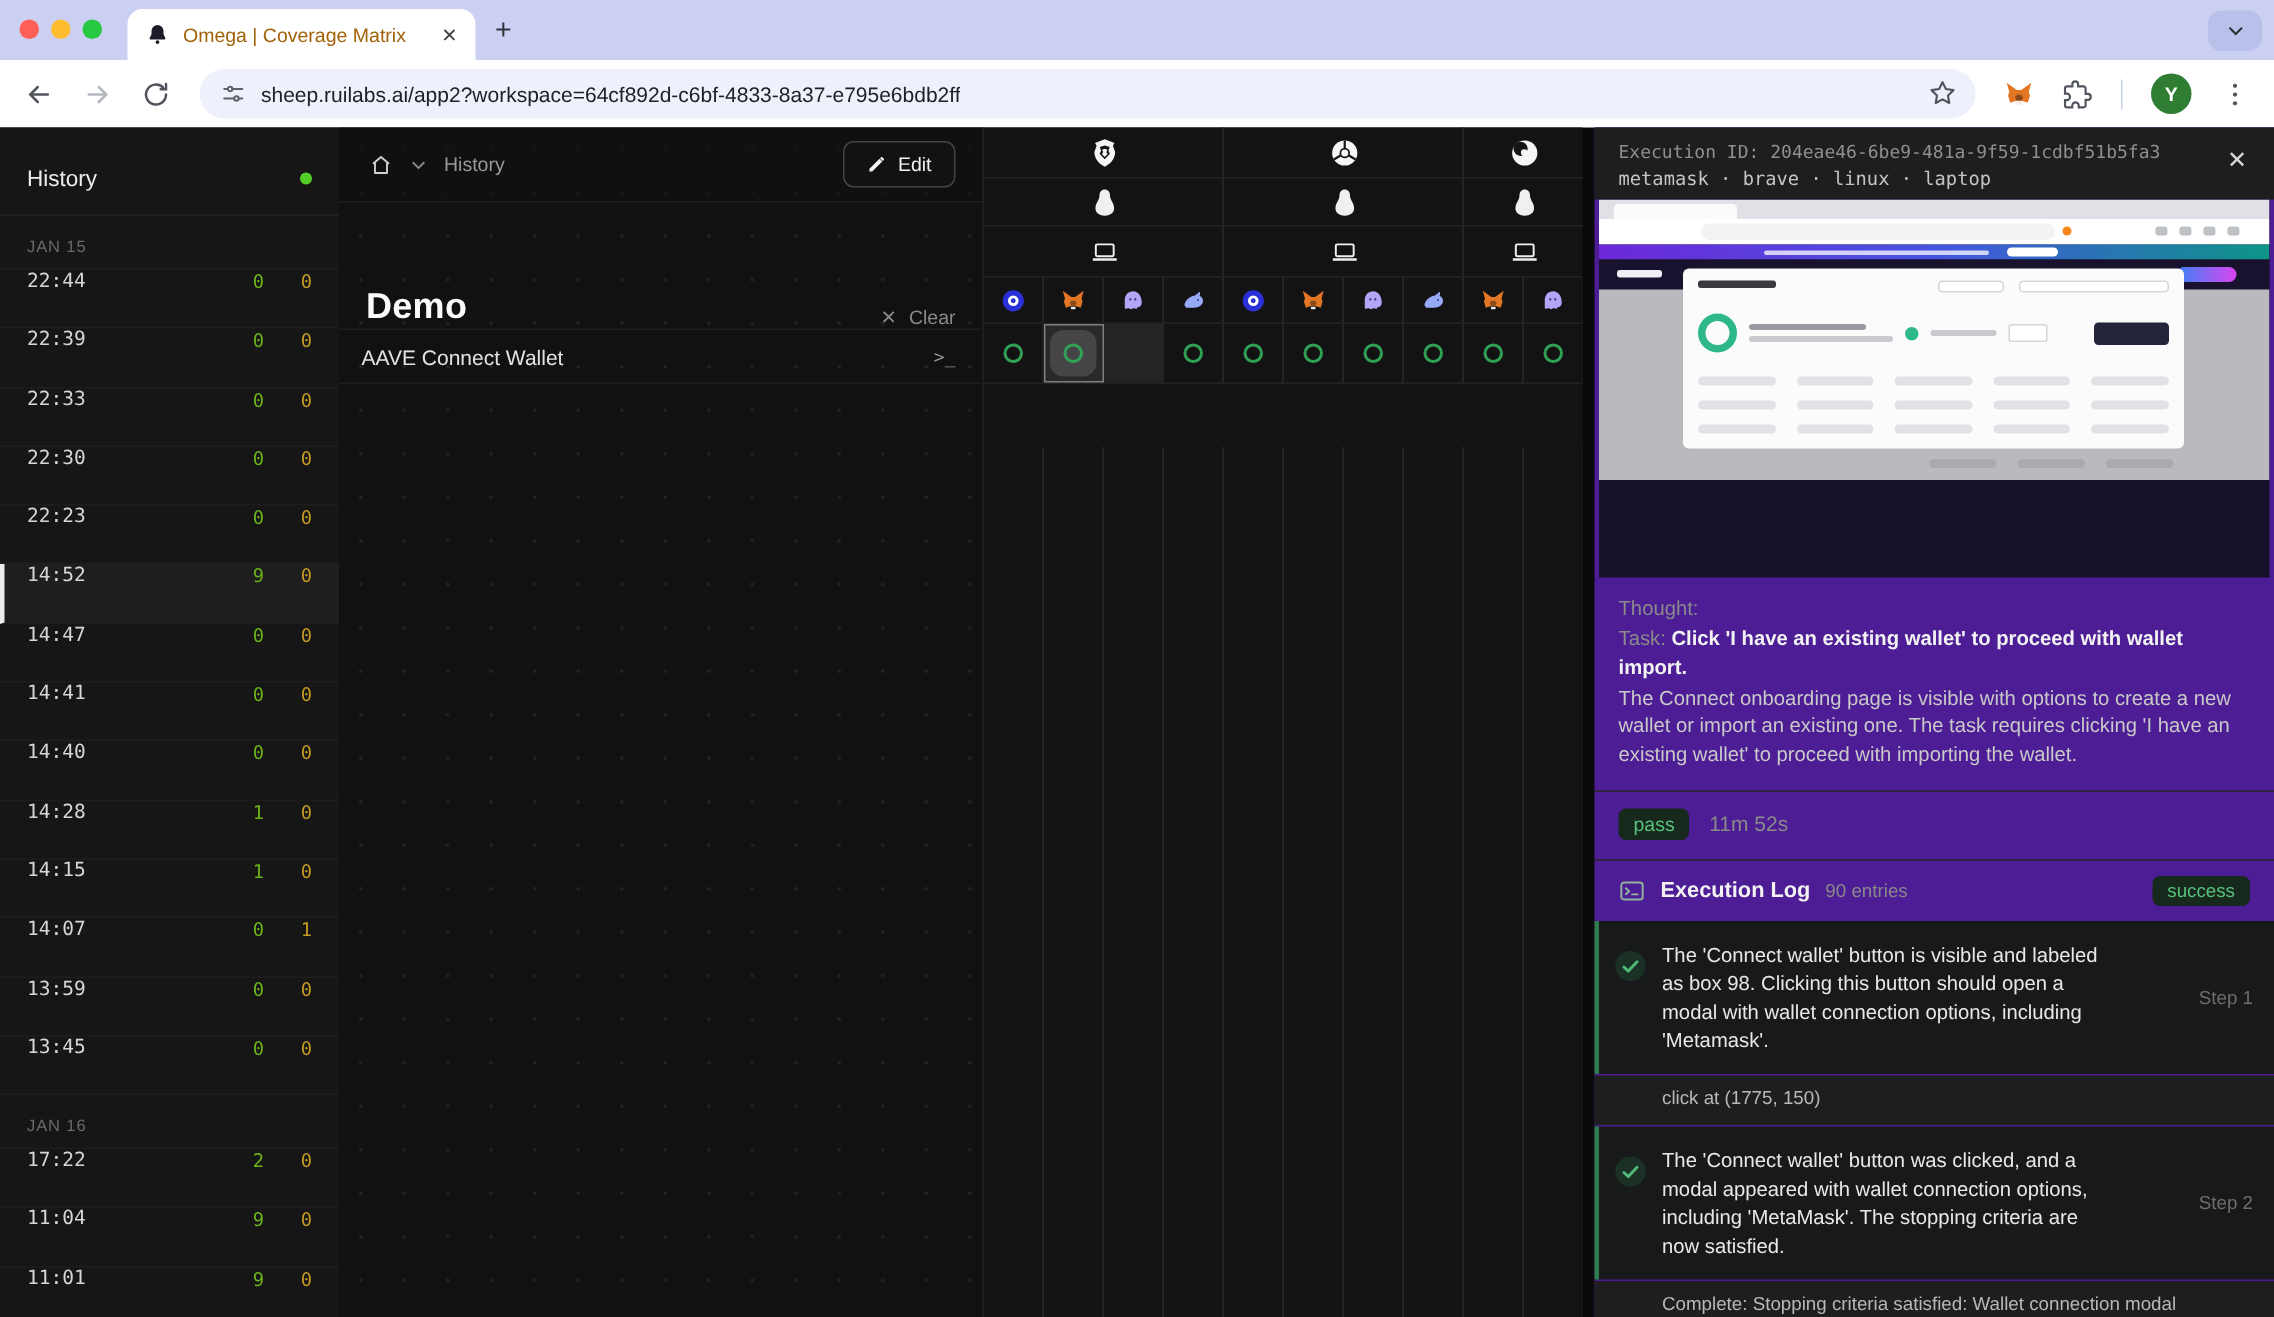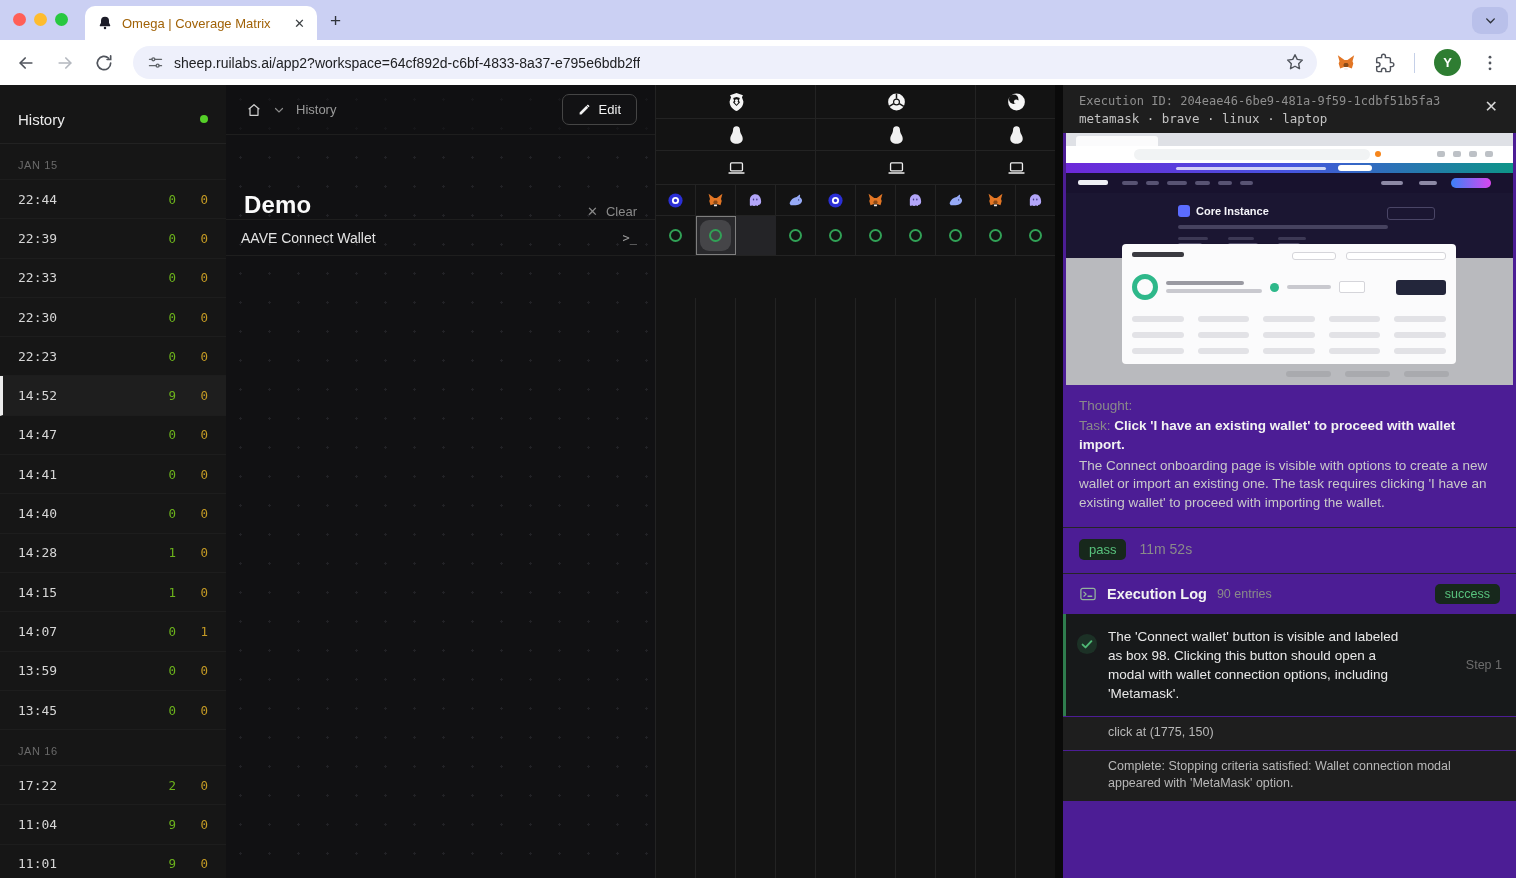--- a/index.html
+++ b/index.html
@@ -29,21 +29,21 @@
   .avatar { width:27px; height:27px; border-radius:50%; background:#2e7d32; color:#fff;
             font-size:13px; font-weight:700; display:flex; align-items:center; justify-content:center; }
   .tdiv { width:1px; height:20px; background:#c5d0e8; }
 
   
   #sidebar { position:absolute; top:85px; bottom:0; left:0; width:226px; background:#161616; padding-top:10px; }
   .cur-row { height:49px; display:flex; align-items:center; padding:0 18px; border-bottom:1px solid #222; }
   .cur-label { font-size:15px; color:#ececec; }
   .cur-dot { margin-left:auto; width:8px; height:8px; border-radius:50%; background:#55cf28; }
   .sec-label { padding:15px 18px 8px; font-size:11px; letter-spacing:.6px; color:#6a6a6a; border-bottom:1px solid #1d1d1d; }
-  .side-row { height:39.3px; display:flex; align-items:center; padding:0 18px; border-bottom:1px solid #1d1d1d;gap:24px; }
+  .side-row { height:39.3px; display:flex; padding:0 18px; border-bottom:1px solid #1d1d1d;gap:24px; }
   .side-row.selected { background:#1e1e1e; border-left:3px solid #ededed; padding-left:15px; }
   .side-row .t { font-family:"DejaVu Sans Mono", monospace; font-size:13px; color:#d6d6d6; }
   .side-row .nums { margin-left:auto; display:flex; }
   .side-row .n { width:32px; text-align:right; font-family:"DejaVu Sans Mono", monospace; font-size:12.5px; }
   .n.g { color:#6cb31c; } .n.a { color:#c49a24; }
 
   
   #history { position:absolute; top:85px; bottom:0; left:226px; width:429px; background:#111113;
              background-image:radial-gradient(circle, #222226 1px, transparent 1.3px); background-size:29px 29px; }
   .hp-header { height:50px; display:flex; align-items:center; gap:11px; padding:0 18px 0 20px; border-bottom:1px solid #1e1e1e; background:rgba(17,17,19,.6); }
@@ -566,38 +566,20 @@
         <div class="tb-nitem" style="left:56px;width:16px"></div>
           <div class="tb-nitem" style="left:80px;width:13px"></div>
         <div class="tb-nitem" style="left:101px;width:20px"></div>
           <div class="tb-nitem" style="left:129px;width:15px"></div>
         <div class="tb-nitem" style="left:152px;width:14px"></div>
           <div class="tb-nitem" style="left:174px;width:13px"></div>
         <div class="tb-nitem" style="right:110px;width:22px;background:#8d89a5"></div>
         <div class="tb-nitem" style="right:76px;width:18px;background:#8d89a5"></div>
         <div class="tb-pill"></div>
       </div>
-      <div class="tb-hero">
-        <div class="tb-cube"></div>
-        <div class="tb-hname">Core Instance</div>
-        <div class="tb-sub"></div>
-        <div class="tb-stat" style="left:112px">
-            <i style="width:30px"></i>
-            <b style="width:24px"></b>
-          </div>
-        <div class="tb-stat" style="left:162px">
-            <i style="width:26px"></i>
-            <b style="width:30px"></b>
-          </div>
-        <div class="tb-stat" style="left:212px">
-            <i style="width:28px"></i>
-            <b style="width:22px"></b>
-          </div>
-        <div class="tb-ghost"></div>
-      </div>
       <div class="tb-low">
         <div class="tb-card">
           <div class="tb-ch"></div>
           <div class="tb-ctl" style="right:120px;width:44px"></div>
           <div class="tb-ctl" style="right:10px;width:100px"></div>
           <div class="tb-lrow">
             <div class="tb-gho"></div>
             <div>
                 <div class="tb-bar" style="width:78px;background:#9a9aa2"></div>
                 <div class="tb-bar" style="width:96px;margin-top:4px"></div>
@@ -664,16 +646,26 @@
           <div class="ck">
             <svg viewBox="0 0 24 24">
               <circle cx="12" cy="12" r="11" fill="#1c3126"></circle>
               <path d="M7.2 12.7l3.2 3 6.4-6.8" fill="none" stroke="#4fb875" stroke-width="2.1" stroke-linecap="round" stroke-linejoin="round"></path>
             </svg>
           </div>
           <div class="txt">The 'Connect wallet' button is visible and labeled as box 98. Clicking this button should open a modal with wallet connection options, including 'Metamask'.</div>
           <div class="stp">Step 1</div>
         </div>
         <div class="log-act">click at (1775, 150)</div>
+        <div class="log-step">
+          <div class="ck">
+            <svg viewBox="0 0 24 24">
+              <circle cx="12" cy="12" r="11" fill="#1c3126"></circle>
+              <path d="M7.2 12.7l3.2 3 6.4-6.8" fill="none" stroke="#4fb875" stroke-width="2.1" stroke-linecap="round" stroke-linejoin="round"></path>
+            </svg>
+          </div>
+          <div class="txt">The 'Connect wallet' button was clicked, and a modal appeared with wallet connection options, including 'MetaMask'. The stopping criteria are now satisfied.</div>
+          <div class="stp">Step 2</div>
+        </div>
         <div class="log-act">Complete: Stopping criteria satisfied: Wallet connection modal appeared with 'MetaMask' option.</div>
       </div>
   </div>
 </div>
 
 </body></html>

